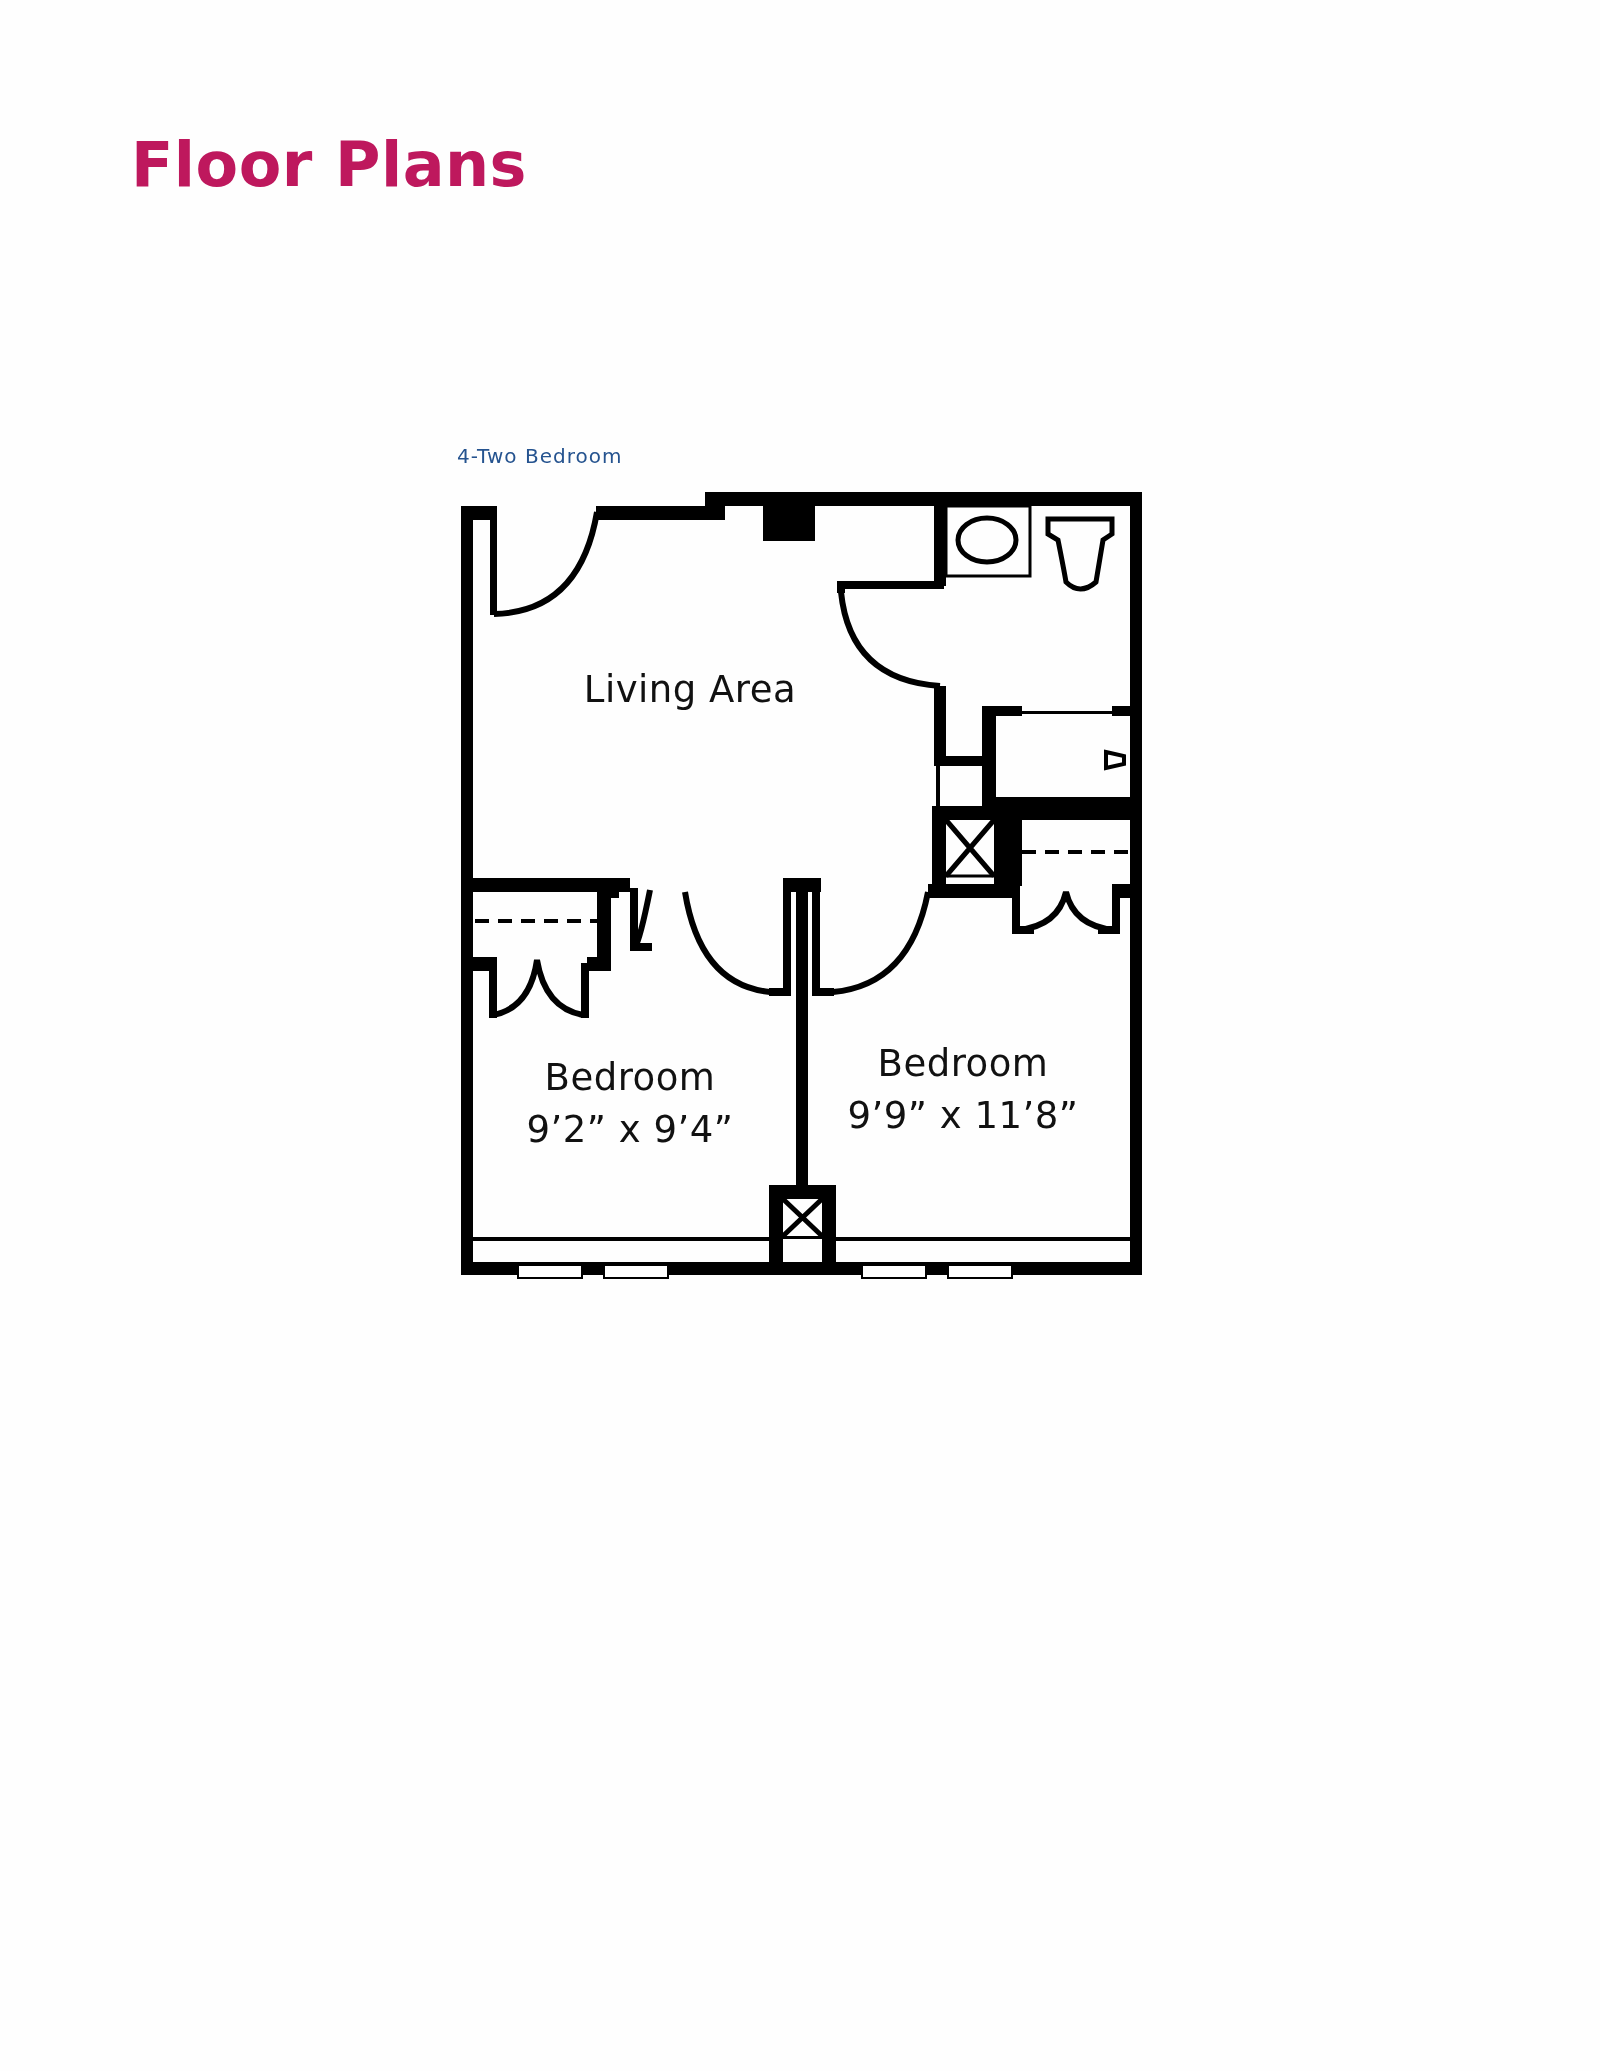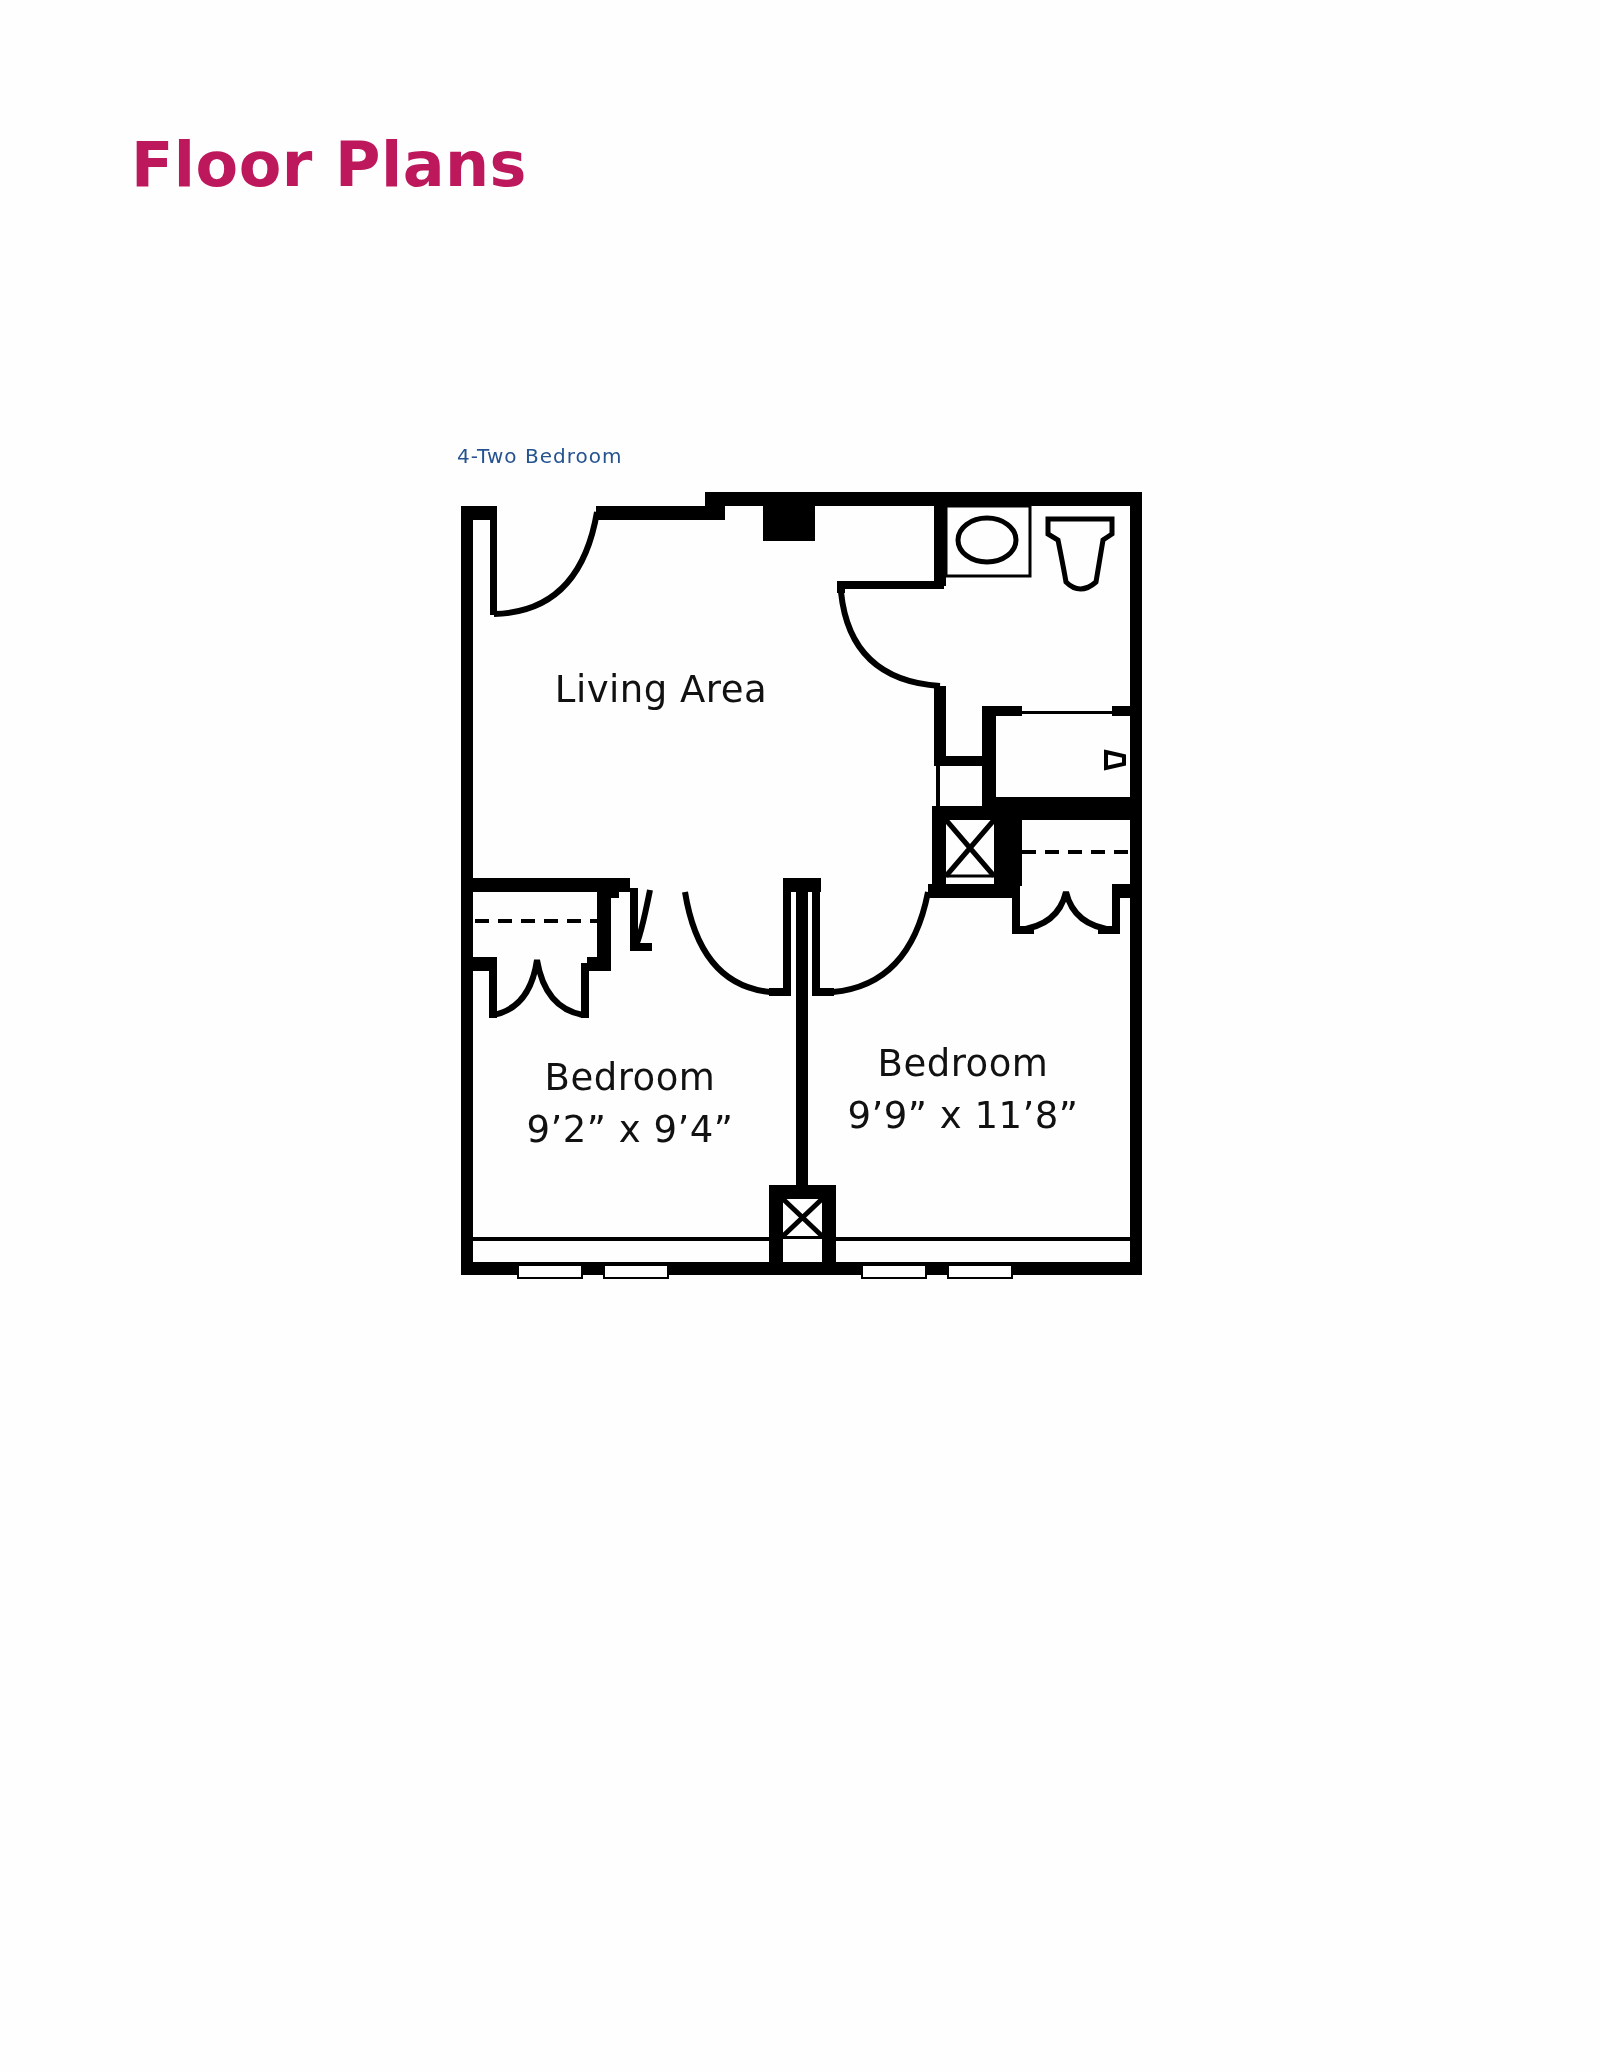--- a/index.html
+++ b/index.html
@@ -165,21 +165,21 @@
   </g>
 
   <g fill="none" stroke="#000">
     <rect x="946" y="506" width="84" height="70" stroke-width="3"></rect>
     <ellipse cx="987" cy="540" rx="29" ry="22" stroke-width="5"></ellipse>
     <path d="M1048 519 L 1112 519 L 1112 534 L 1103 540 Q 1098 570 1096 582 Q 1080 596 1066 582 Q 1064 570 1058 540 L 1048 534 Z" stroke-width="5"></path>
     <path d="M1106 752 L 1124 756 L 1124 764 L 1106 768 Z" stroke-width="4"></path>
   </g>
 </svg>
 
-<div class="room-label" style="left:531px; top:664px; width:260px;">
+<div class="room-label" style="left:560px; top:664px; width:260px;">
   <span class="name">Living Area</span>
 </div>
 
 <div class="room-label" style="left:500px; top:1052px; width:260px;">
   <span class="name">Bedroom</span>
   <span class="dims">9’2” x 9’4”</span>
 </div>
 
 <div class="room-label" style="left:828px; top:1038px; width:270px;">
   <span class="name">Bedroom</span>

